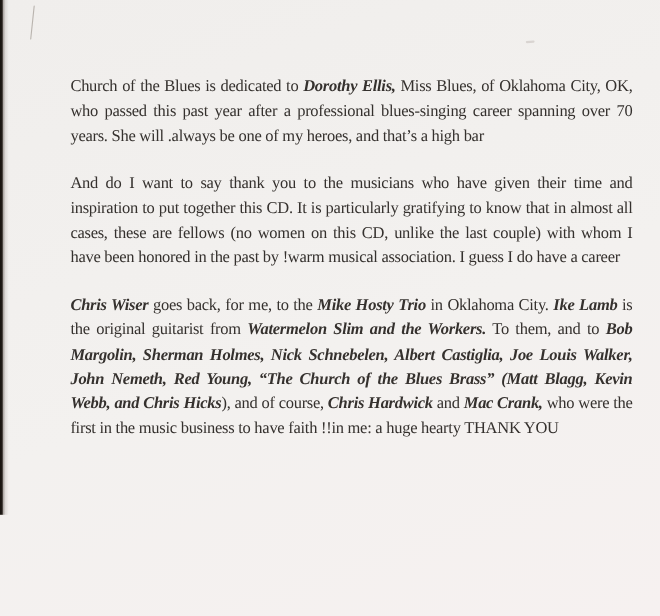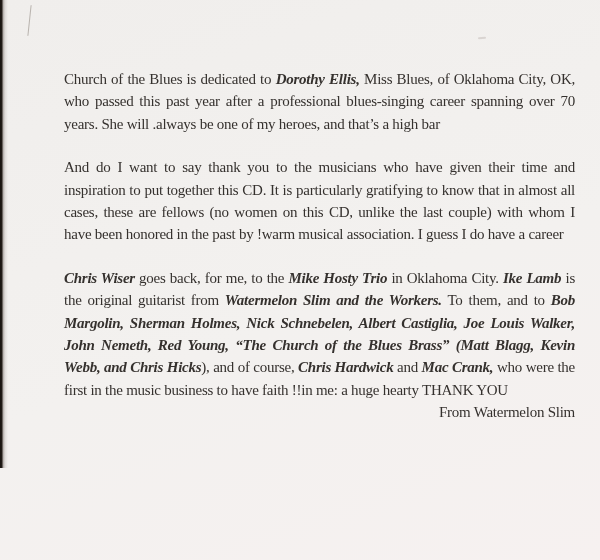--- a/index.html
+++ b/index.html
@@ -79,15 +79,14 @@
   <div class="page-edge"></div>
   <div class="scratch"></div>
   <div class="smudge"></div>
 
   <main class="content">
     <div id="paragraphs">
         <p class="para"><span class="run">Church of the Blues is dedicated to </span><span class="run em">Dorothy Ellis,</span><span class="run"> Miss Blues, of Oklahoma City, OK, who passed this past year after a professional blues-singing career spanning over 70 years. She will .always be one of my heroes, and that’s a high bar</span></p>
         <p class="para"><span class="run">And do I want to say thank you to the musicians who have given their time and inspiration to put together this CD. It is particularly gratifying to know that in almost all cases, these are fellows (no women on this CD, unlike the last couple) with whom I have been honored in the past by !warm musical association. I guess I do have a career</span></p>
         <p class="para"><span class="run em">Chris Wiser</span><span class="run"> goes back, for me, to the </span><span class="run em">Mike Hosty Trio</span><span class="run"> in Oklahoma City. </span><span class="run em">Ike Lamb</span><span class="run"> is the original guitarist from </span><span class="run em">Watermelon Slim and the Workers.</span><span class="run"> To them, and to </span><span class="run em">Bob Margolin, Sherman Holmes, Nick Schnebelen, Albert Castiglia, Joe Louis Walker, John Nemeth, Red Young, “The Church of the Blues Brass” (Matt Blagg, Kevin Webb, and Chris Hicks</span><span class="run">), and of course, </span><span class="run em">Chris Hardwick</span><span class="run"> and </span><span class="run em">Mac Crank,</span><span class="run"> who were the first in the music business to have faith !!in me: a huge hearty THANK YOU</span></p>
       </div>
-    <p class="signoff">From Watermelon Slim</p>
   </main>
 </div>
 
 </body></html>

